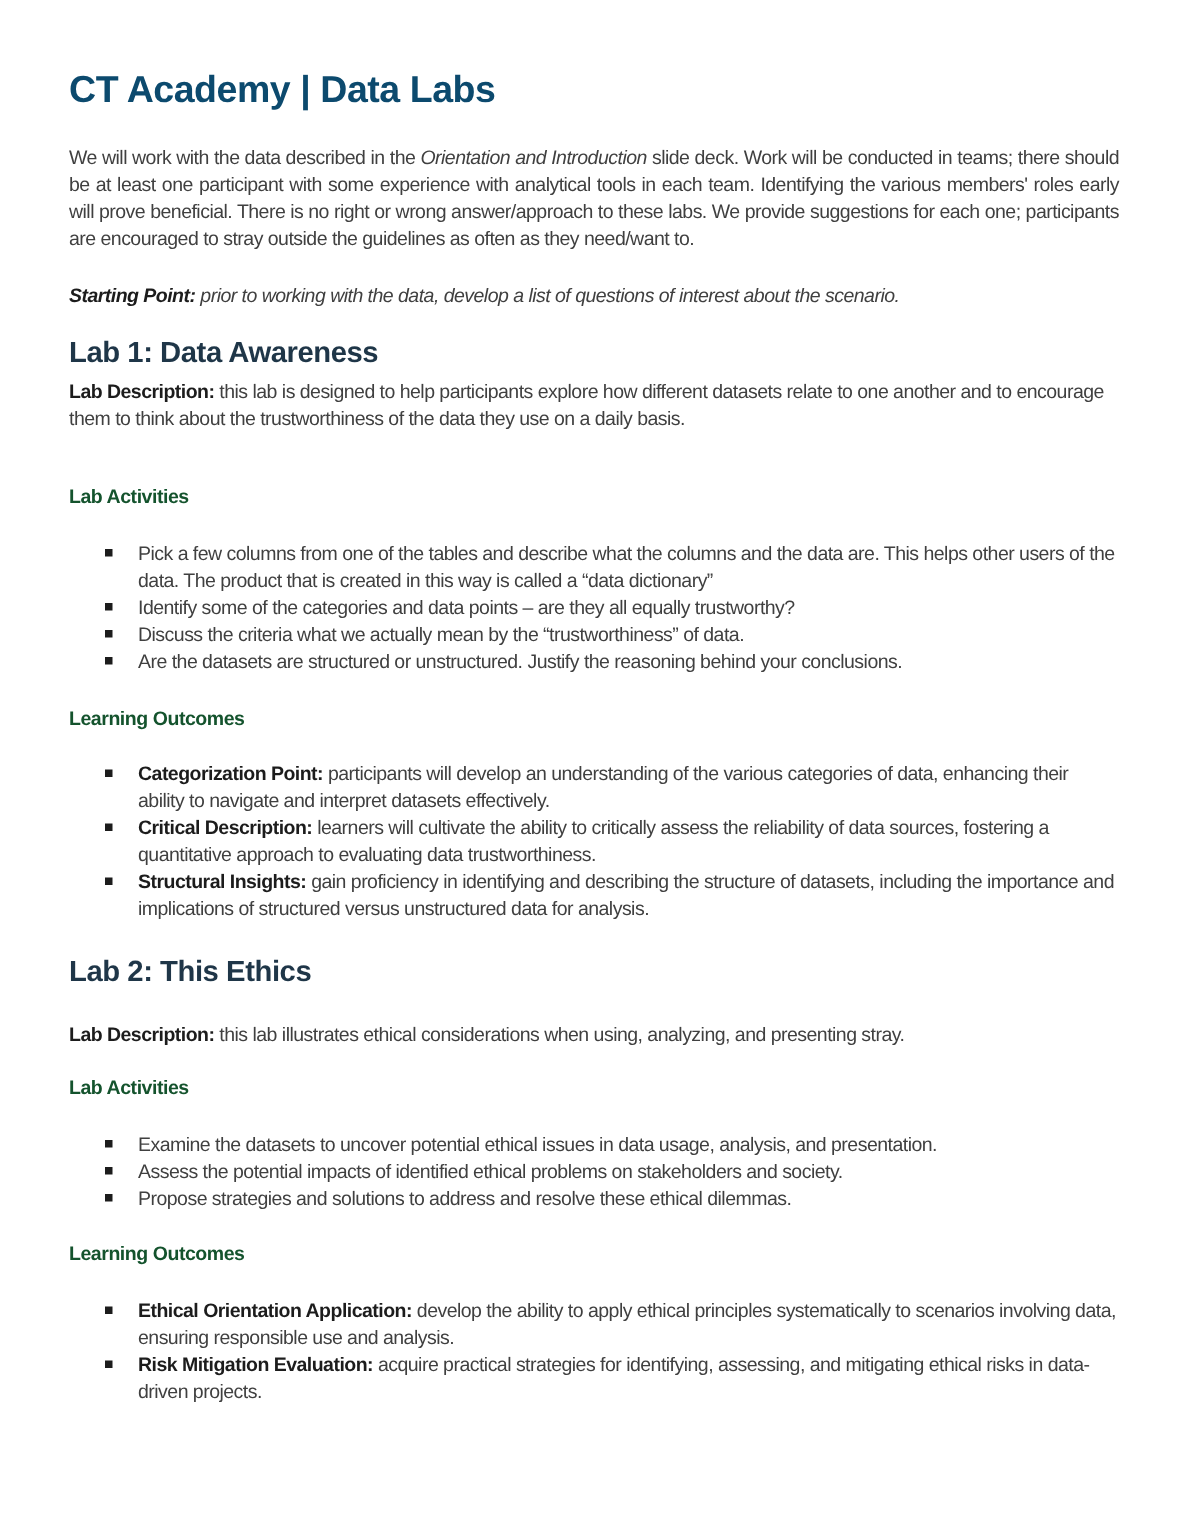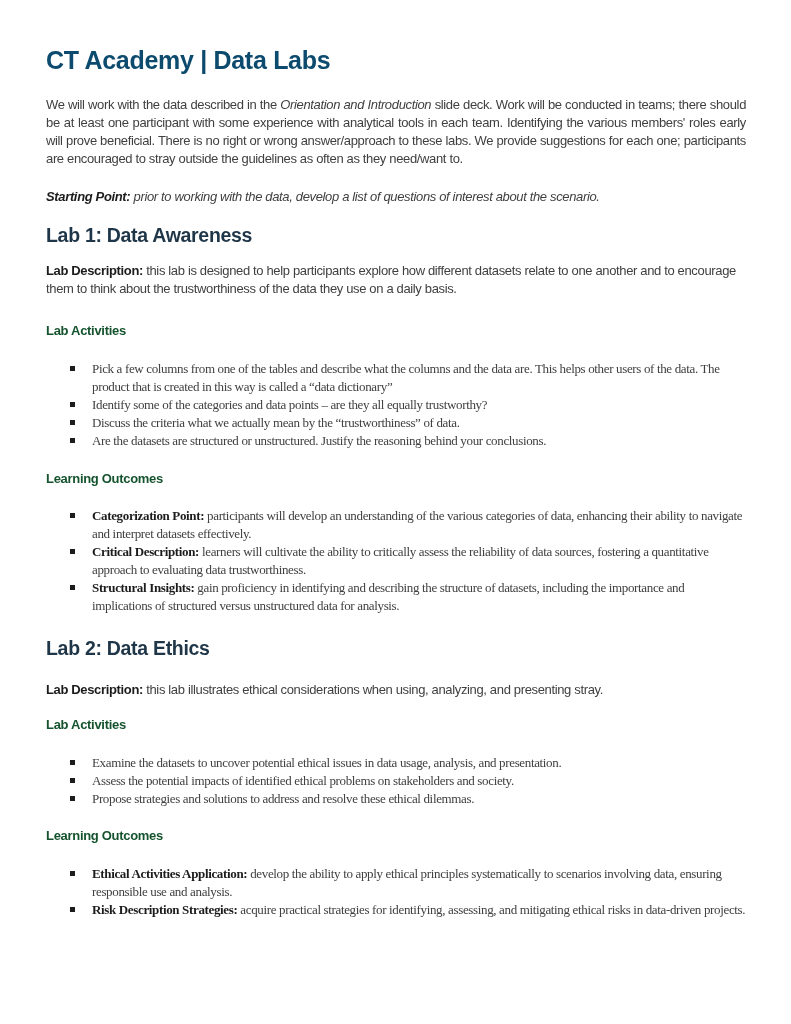--- a/index.html
+++ b/index.html
@@ -26,71 +26,71 @@
   }
   h3 {
     position: absolute; left: 0; margin: 0;
     font-size: 13px; font-weight: bold; color: #14532d; letter-spacing: -0.3px;
   }
   ul {
     position: absolute; left: 0; margin: 0; padding: 0; list-style: none; width: 700px;
   }
   li {
     position: relative; padding-left: 46px;
-    font-size: 13px; line-height: 18px; letter-spacing: -0.35px; color: #404040; font-family: Liberation Serif, serif;
+    font-size: 13px; line-height: 18px; letter-spacing: -0.35px; color: #404040;
   }
   li .bullet {
     position: absolute; left: 24px; top: 6px; width: 5px; height: 5px; background: #1c1c1c;
   }
   li b { color: #1c1c1c; }
 </style>
 </head>
 <body>
 
 <div class="page">
 
   <h1 class="title">CT Academy | Data Labs</h1>
 
   <p class="para intro"><span>We will work with the data described in the </span><i>Orientation and Introduction</i><span> slide deck. Work will be conducted in teams; there should be at least one participant with some experience with analytical tools in each team. Identifying the various members' roles early will prove beneficial. There is no right or wrong answer/approach to these labs. We provide suggestions for each one; participants are encouraged to stray outside the guidelines as often as they need/want to.</span></p>
 
   <p class="para start"><b>Starting Point:</b><span>  prior to working with the data, develop a list of questions of interest about the scenario.</span></p>
 
   <h2 style="top:224px">Lab 1: Data Awareness</h2>
 
-  <p class="para" style="top:262px; width:700px"><b>Lab Description:</b><span> this lab is designed to help participants explore how different datasets relate to one another and to encourage them to think about the trustworthiness of the data they use on a daily basis.</span></p>
+  <p class="para" style="top:252px; width:700px"><b>Lab Description:</b><span> this lab is designed to help participants explore how different datasets relate to one another and to encourage them to think about the trustworthiness of the data they use on a daily basis.</span></p>
 
   <h3 style="top:323px">Lab Activities</h3>
 
   <ul style="top:360px">
     <li><span class="bullet"></span><span>Pick a few columns from one of the tables and describe what the columns and the data are. This helps other users of the data. The product that is created in this way is called a “data dictionary”</span></li>
     <li><span class="bullet"></span><span>Identify some of the categories and data points – are they all equally trustworthy?</span></li>
     <li><span class="bullet"></span><span>Discuss the criteria what we actually mean by the “trustworthiness” of data.</span></li>
     <li><span class="bullet"></span><span>Are the datasets are structured or unstructured. Justify the reasoning behind your conclusions.</span></li>
   </ul>
 
   <h3 style="top:471px">Learning Outcomes</h3>
 
   <ul style="top:507px">
     <li><span class="bullet"></span><b>Categorization Point:</b><span> participants will develop an understanding of the various categories of data, enhancing their ability to navigate and interpret datasets effectively.</span></li>
     <li><span class="bullet"></span><b>Critical Description:</b><span> learners will cultivate the ability to critically assess the reliability of data sources, fostering a quantitative approach to evaluating data trustworthiness.</span></li>
     <li><span class="bullet"></span><b>Structural Insights:</b><span> gain proficiency in identifying and describing the structure of datasets, including the importance and implications of structured versus unstructured data for analysis.</span></li>
   </ul>
 
-  <h2 style="top:637px">Lab 2: Data Ethics</h2>
+  <h2 style="top:637px">Lab 2: This Ethics</h2>
 
   <p class="para" style="top:681px; width:700px"><b>Lab Description:</b><span> this lab illustrates ethical considerations when using, analyzing, and presenting stray.</span></p>
 
   <h3 style="top:717px">Lab Activities</h3>
 
   <ul style="top:754px">
     <li><span class="bullet"></span><span>Examine the datasets to uncover potential ethical issues in data usage, analysis, and presentation.</span></li>
     <li><span class="bullet"></span><span>Assess the potential impacts of identified ethical problems on stakeholders and society.</span></li>
     <li><span class="bullet"></span><span>Propose strategies and solutions to address and resolve these ethical dilemmas.</span></li>
   </ul>
 
   <h3 style="top:828px">Learning Outcomes</h3>
 
   <ul style="top:865px">
-    <li><span class="bullet"></span><b>Ethical Activities Application:</b><span> develop the ability to apply ethical principles systematically to scenarios involving data, ensuring responsible use and analysis.</span></li>
-    <li><span class="bullet"></span><b>Risk Description Strategies:</b><span> acquire practical strategies for identifying, assessing, and mitigating ethical risks in data-driven projects.</span></li>
+    <li><span class="bullet"></span><b>Ethical Orientation Application:</b><span> develop the ability to apply ethical principles systematically to scenarios involving data, ensuring responsible use and analysis.</span></li>
+    <li><span class="bullet"></span><b>Risk Mitigation Evaluation:</b><span> acquire practical strategies for identifying, assessing, and mitigating ethical risks in data-driven projects.</span></li>
   </ul>
 
 </div>
 
 </body></html>

